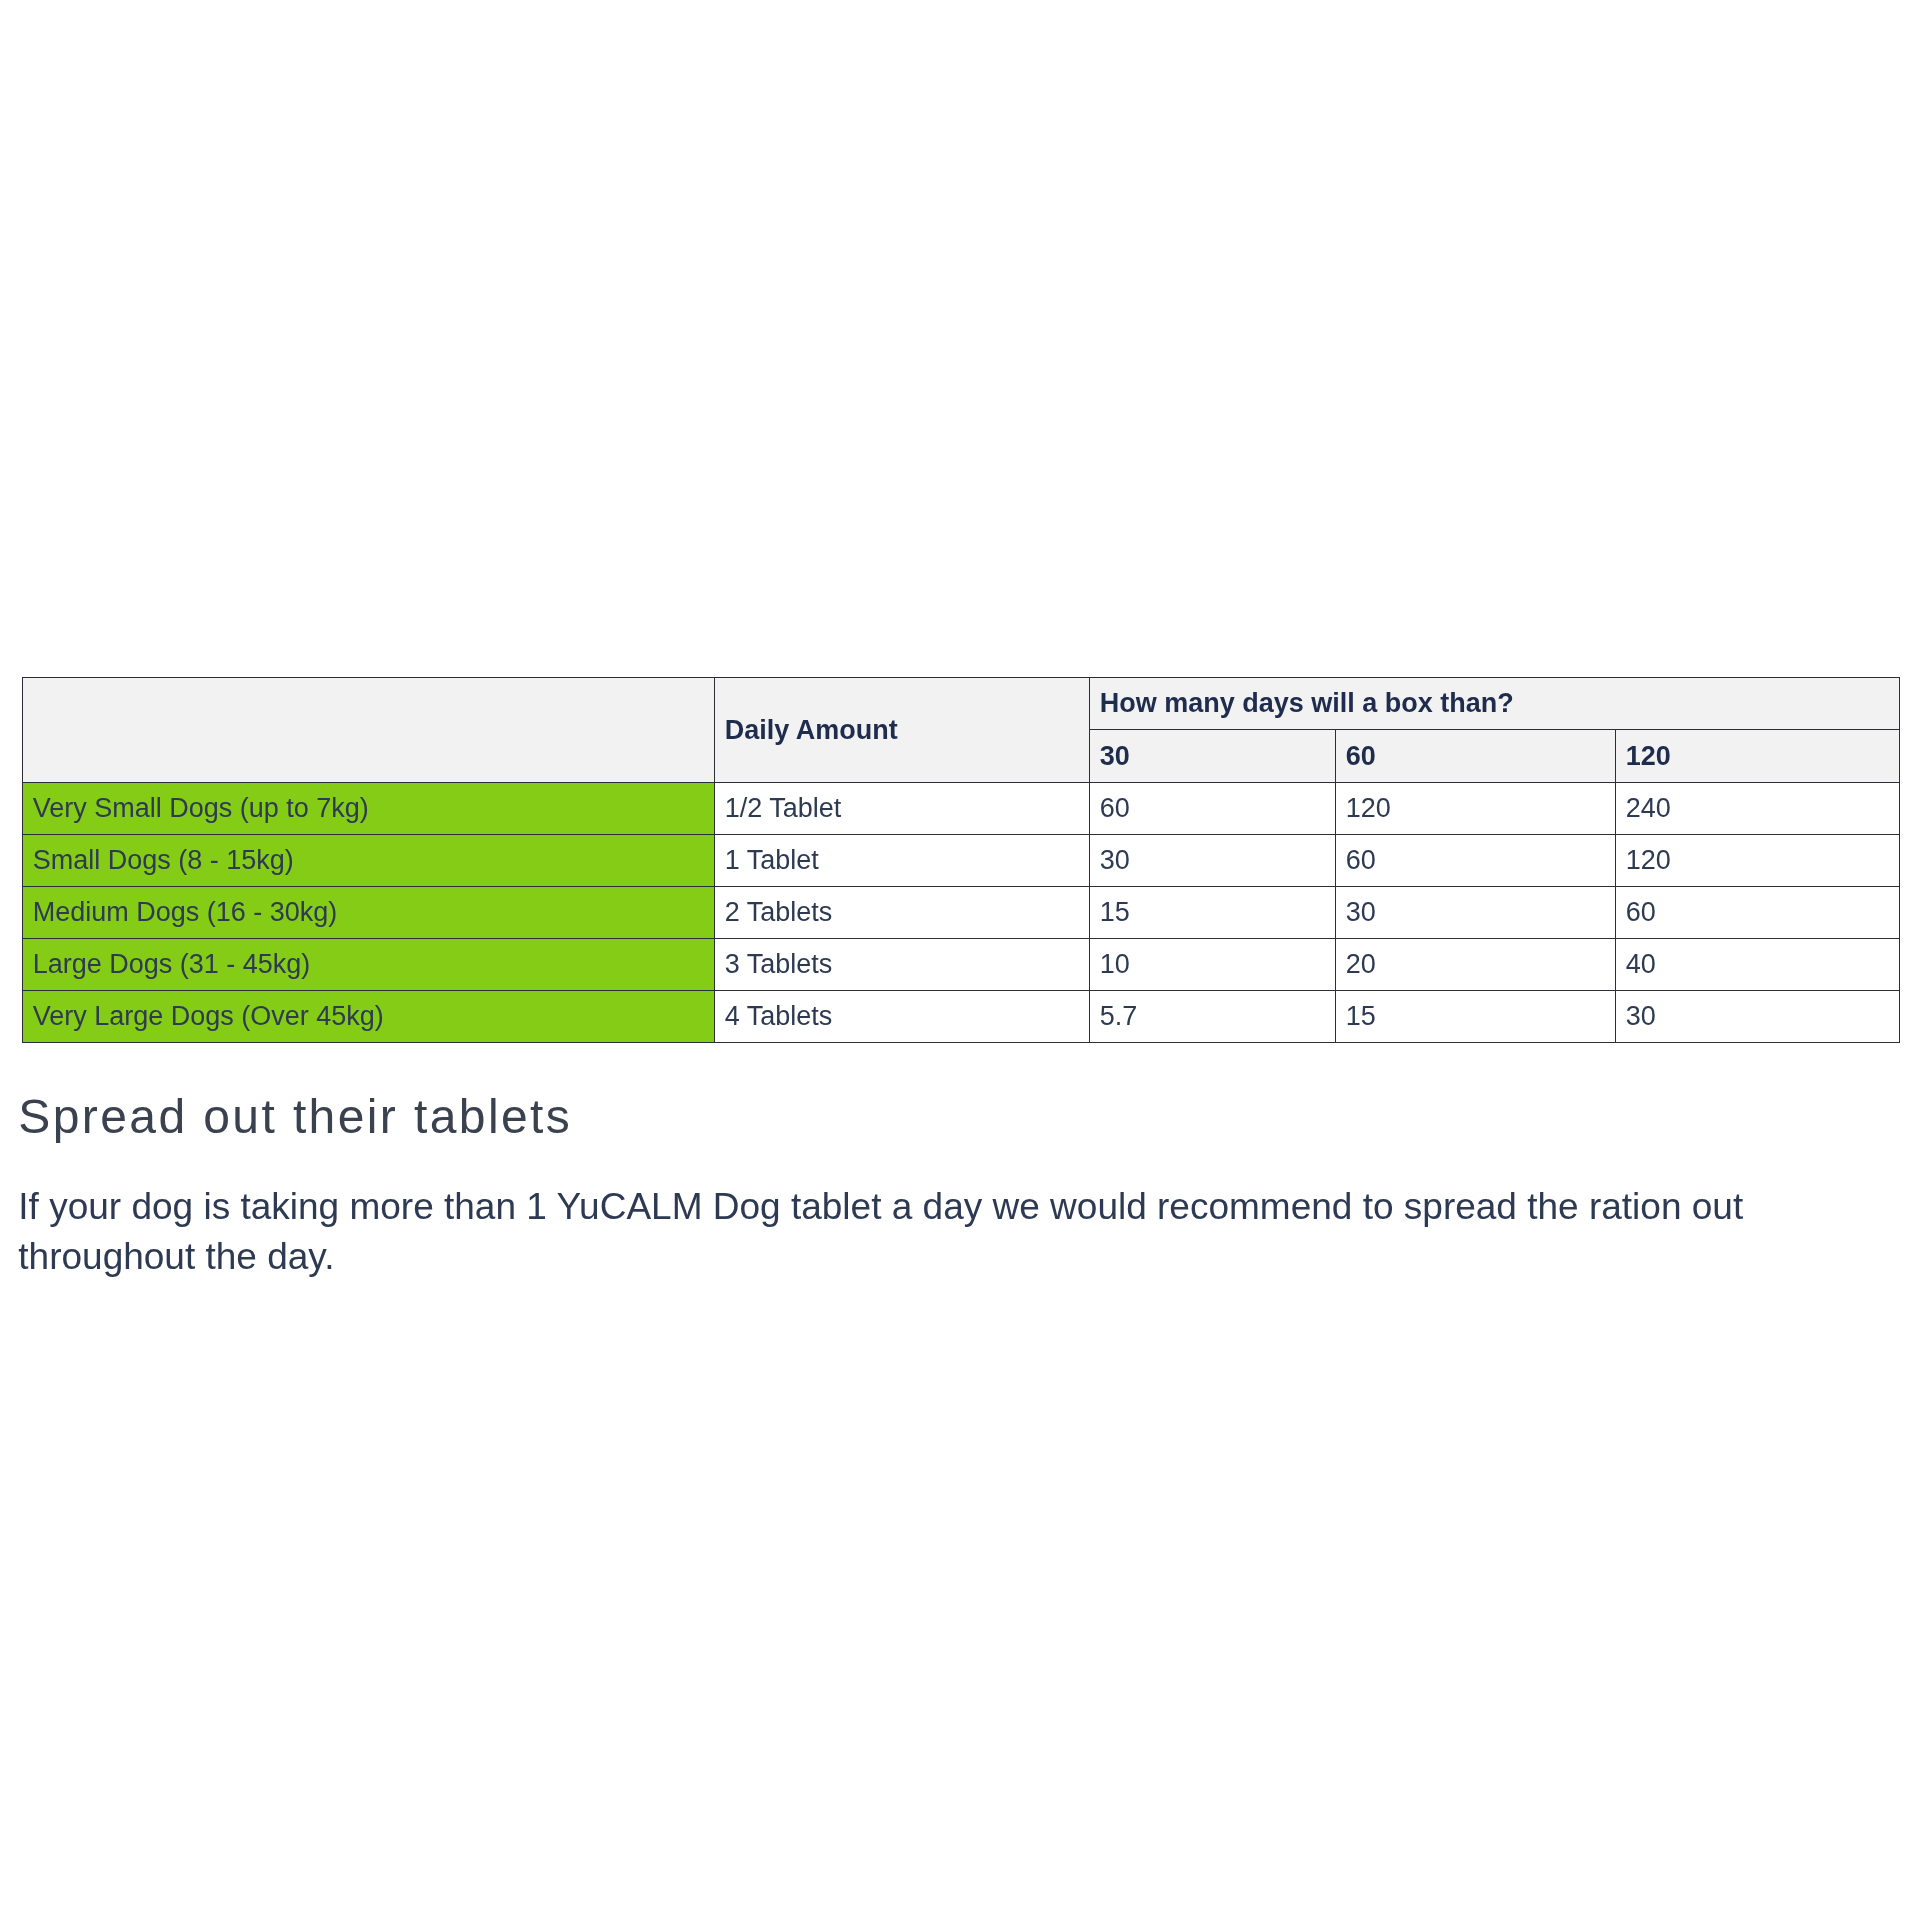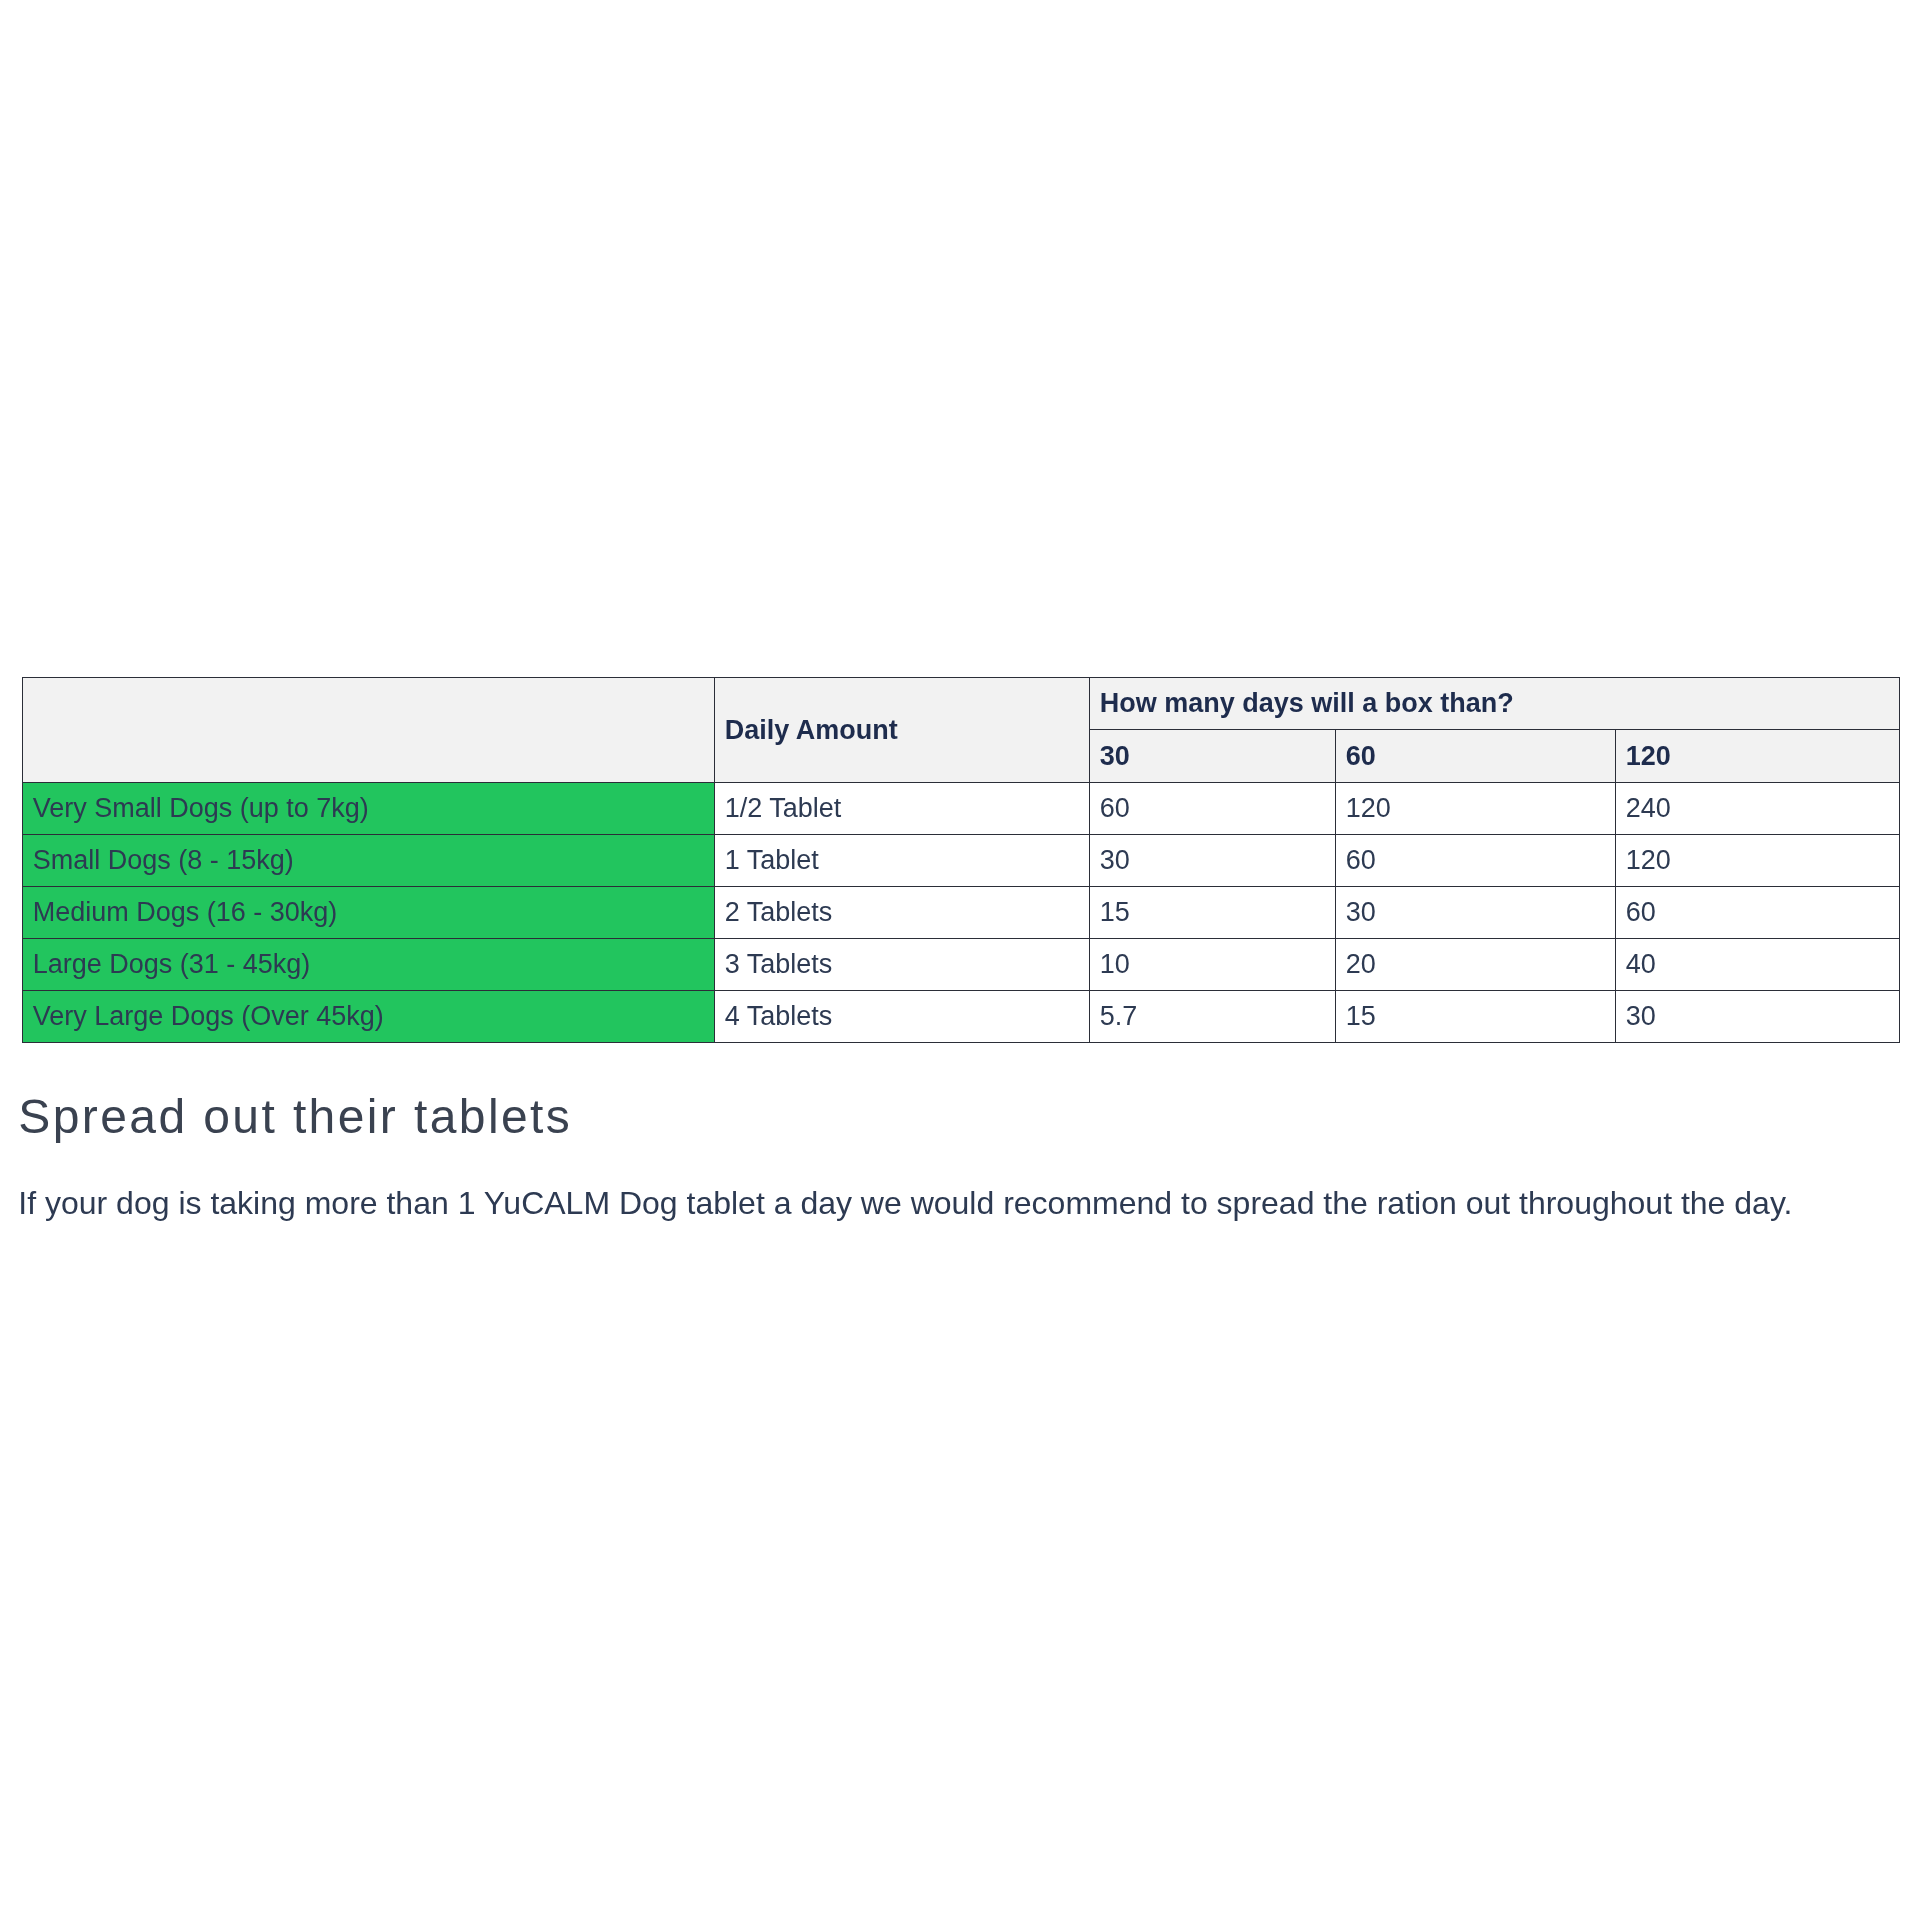--- a/index.html
+++ b/index.html
@@ -37,37 +37,37 @@
     white-space: nowrap;
   }
   table.dose-table thead th {
     background: #f2f2f2;
     font-weight: bold;
     color: #1e2c4d;
   }
   tr.span-row { height: 52px; }
   tr.size-row { height: 53px; }
   tr.data-row { height: 52px; }
-  td.size-cell { background: #22c55e; }
+  td.size-cell { background: #84cc16; }
   .heading {
     position: absolute;
     left: 18.3px;
     top: 1089px;
     margin: 0;
     font-size: 48px;
     font-weight: 300;
     letter-spacing: 2.4px;
     color: #3a4250;
   }
   .paragraph {
     position: absolute;
     left: 18.3px;
     top: 1182px;
     margin: 0;
-    font-size: 32px;
+    font-size: 37px;
     line-height: 1.35;
     color: #2d3a52;
     width: 1834px;
   }
 </style>
 </head>
 <body>
 
 <div class="page">
 

